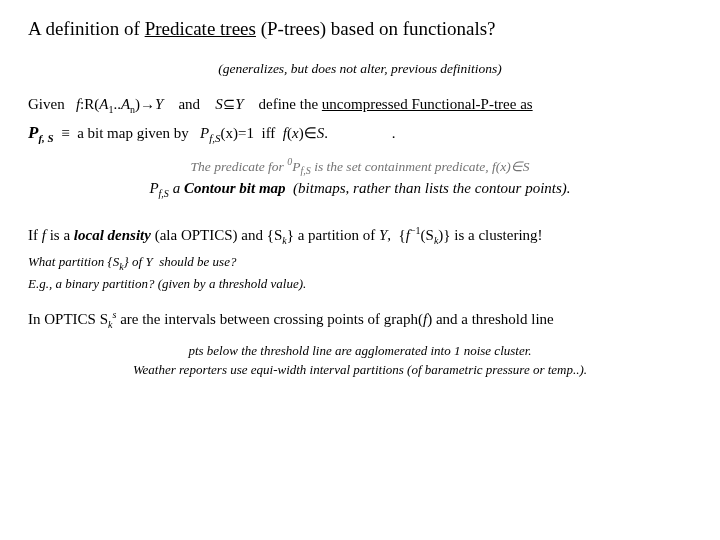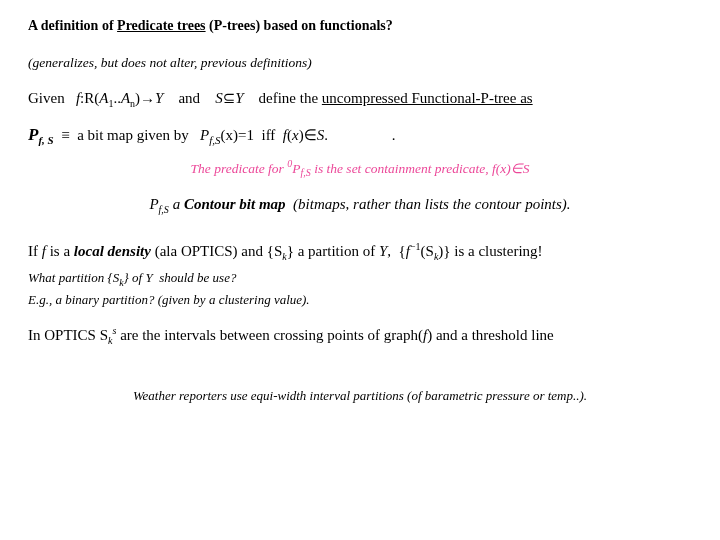--- a/index.html
+++ b/index.html
@@ -7,57 +7,58 @@
       width: 720px;
       height: 540px;
       background: #fff;
       font-family: 'Times New Roman', Times, serif;
       font-size: 15px;
       color: #000;
       padding: 18px 28px 18px 28px;
       overflow: hidden;
     }
     .title {
-      font-size: 14px;
-      font-weight: bold;
+      font-size: 19px;
+      font-weight: normal;
       margin-bottom: 4px;
     }
     .title .underline {
       text-decoration: underline;
     }
     .subtitle {
+      text-align: center;
       font-style: italic;
       font-size: 13.5px;
       margin-bottom: 16px;
       color: #000;
       margin-top: 21px;
     }
     .given-line {
       font-size: 15px;
-      margin-bottom: 10px;
+      margin-bottom: 2px;
       line-height: 1.5;
     }
     .pfs-line {
       font-size: 15px;
       margin-bottom: 8px;
       line-height: 1.6;
     }
     .pfs-line .subscript {
       font-size: 11px;
       vertical-align: sub;
       font-style: italic;
     }
     .bold-italic { font-weight: bold; font-style: italic; text-align: center; }
     .underline { text-decoration: underline; }
     .predicate-note {
       text-align: center;
       font-style: italic;
       font-size: 13.5px;
-      margin-bottom: 18px;
-      color: #ec4899;
+      margin-bottom: 4px;
+      color: #737373;
     }
     .contour-line {
       text-align: center;
       font-size: 15px;
       margin-bottom: 24px;
       font-style: italic;
     }
     .contour-line .contour-bold-italic {
       font-weight: bold;
       font-style: italic;
@@ -69,21 +70,21 @@
       line-height: 1.55;
     }
     .local-density-note {
       font-style: italic;
       font-size: 13px;
       line-height: 1.5;
       margin-bottom: 14px;
     }
     .optics-line {
       font-size: 15px;
-      margin-bottom: 18px;
+      margin-bottom: 8px;
       line-height: 1.55;
     }
     .optics-note {
       font-style: italic;
       font-size: 13px;
       text-align: center;
       line-height: 1.5;
     }
     .math {
       font-style: italic;
@@ -129,25 +130,25 @@
 </div>
 
 <div class="section-gap"></div>
 
 <div class="local-density-line">
   If <span class="math">f</span> is a <span class="bold-italic">local density</span> (ala OPTICS) and {S<span class="subscript"><span class="math">k</span></span>} a partition of <span class="math">Y</span>, &nbsp;{<span class="math">f</span><span class="superscript">−1</span>(S<span class="subscript"><span class="math">k</span></span>)} is a clustering!
 </div>
 
 <div class="local-density-note">
   <span>What partition {S<span class="subscript"><span class="math">k</span></span>} of <span class="math">Y</span>&nbsp; should be use?</span><br>
-  <span>E.g., a binary partition? (given by a clustering value).</span>
+  <span>E.g., a binary partition? (given by a threshold value).</span>
 </div>
 
 <div class="section-gap"></div>
 
 <div class="optics-line">
   In OPTICS S<span class="subscript"><span class="math">k</span></span><span class="superscript"><span class="math">s</span></span> are the intervals between crossing points of graph(<span class="math">f</span>) and a threshold line
 </div>
 
 <div class="optics-note">
-  <br>
+  <span>pts below the threshold line are agglomerated into 1 noise cluster.</span><br>
   <span>Weather reporters use equi-width interval partitions (of barametric pressure or temp..).</span>
 </div>
 
 </body></html>

